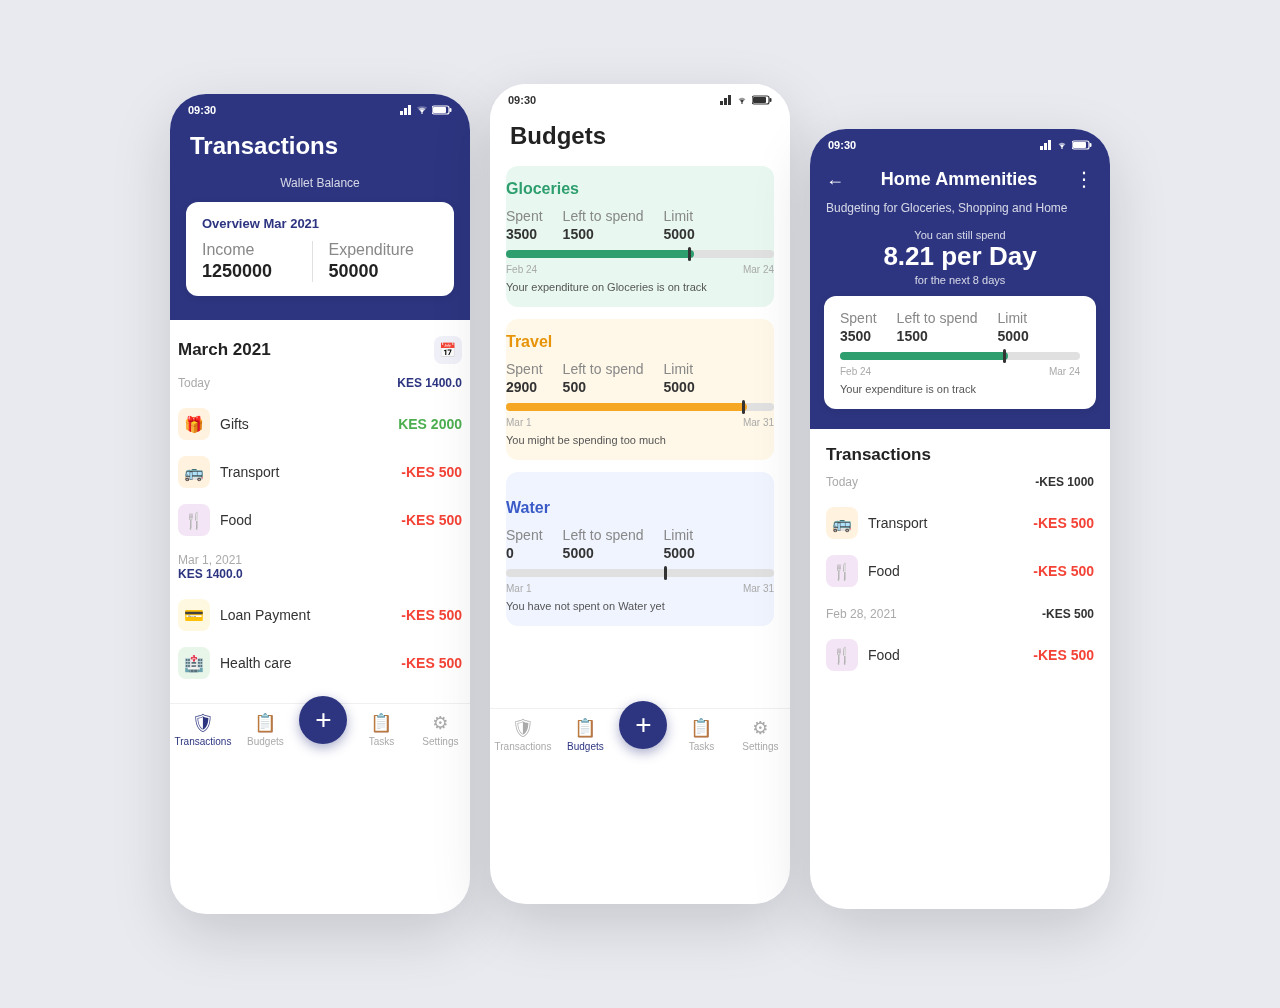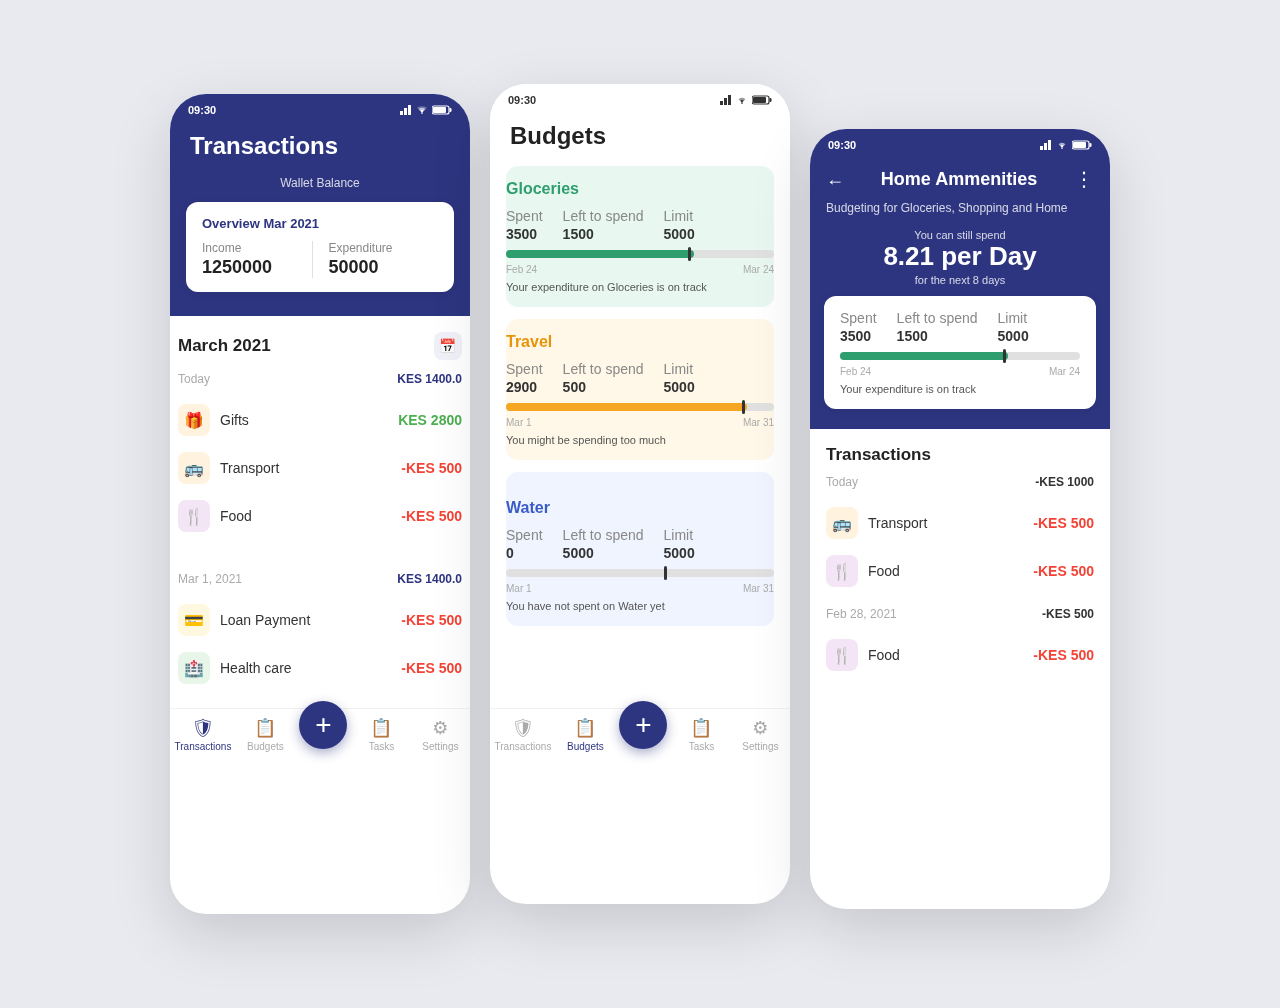--- a/index.html
+++ b/index.html
@@ -65,21 +65,21 @@
       padding: 14px 16px;
       box-shadow: 0 2px 8px rgba(0,0,0,0.08);
       margin-top: -12px;
       position: relative;
       z-index: 2;
     }
     .overview-title { color: #2d3580; font-size: 13px; font-weight: 600; margin-bottom: 10px; }
     .overview-row { display: flex; gap: 0; }
     .overview-col { flex: 1; }
     .overview-col + .overview-col { border-left: 1px solid #e0e0e0; padding-left: 16px; }
-    .overview-label { font-size: 12px; color: #888; margin-bottom: 2px; }
+    .overview-label { font-size: 16px; color: #888; margin-bottom: 2px; }
     .overview-value { font-size: 18px; font-weight: 700; color: #222; }
 
     .phone-1-body { background: #fff; padding: 16px 8px; }
     .section-header { display: flex; justify-content: space-between; align-items: center; margin-bottom: 12px; }
     .section-title { font-size: 17px; font-weight: 700; color: #222; }
     .calendar-icon { width: 28px; height: 28px; background: #f0f1f8; border-radius: 8px; display: flex; align-items: center; justify-content: center; font-size: 14px; }
 
     .day-header { display: flex; justify-content: space-between; margin-bottom: 10px; margin-top: 8px; }
     .day-label { font-size: 12px; color: #aaa; }
     .day-total { font-size: 12px; color: #aaa; }
@@ -238,34 +238,34 @@
         <div class="calendar-icon">📅</div>
       </div>
 
       <div class="day-header">
         <span class="day-label">Today</span>
         <span class="day-total positive">KES 1400.0</span>
       </div>
       <div class="transaction-item">
         <div class="tx-icon gift">🎁</div>
         <span class="tx-name">Gifts</span>
-        <span class="tx-amount positive">KES 2800</span>
+        <span class="tx-amount positive">KES 2000</span>
       </div>
       <div class="transaction-item">
         <div class="tx-icon transport">🚌</div>
         <span class="tx-name">Transport</span>
         <span class="tx-amount negative">-KES 500</span>
       </div>
       <div class="transaction-item">
         <div class="tx-icon food">🍴</div>
         <span class="tx-name">Food</span>
         <span class="tx-amount negative">-KES 500</span>
       </div>
 
-      <div class="day-header" style="margin-top:32px;">
+      <div class="day-header" style="margin-top:9px;flex-direction:column;">
         <span class="day-label">Mar 1, 2021</span>
         <span class="day-total positive">KES 1400.0</span>
       </div>
       <div class="transaction-item">
         <div class="tx-icon loan">💳</div>
         <span class="tx-name">Loan Payment</span>
         <span class="tx-amount negative">-KES 500</span>
       </div>
       <div class="transaction-item">
         <div class="tx-icon health">🏥</div>

